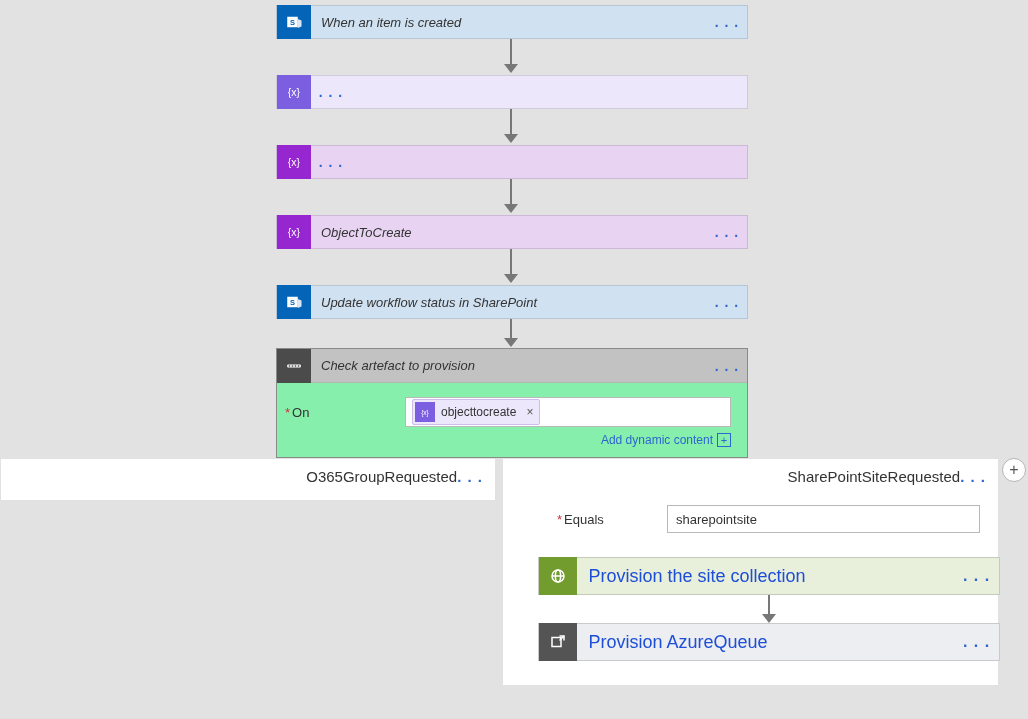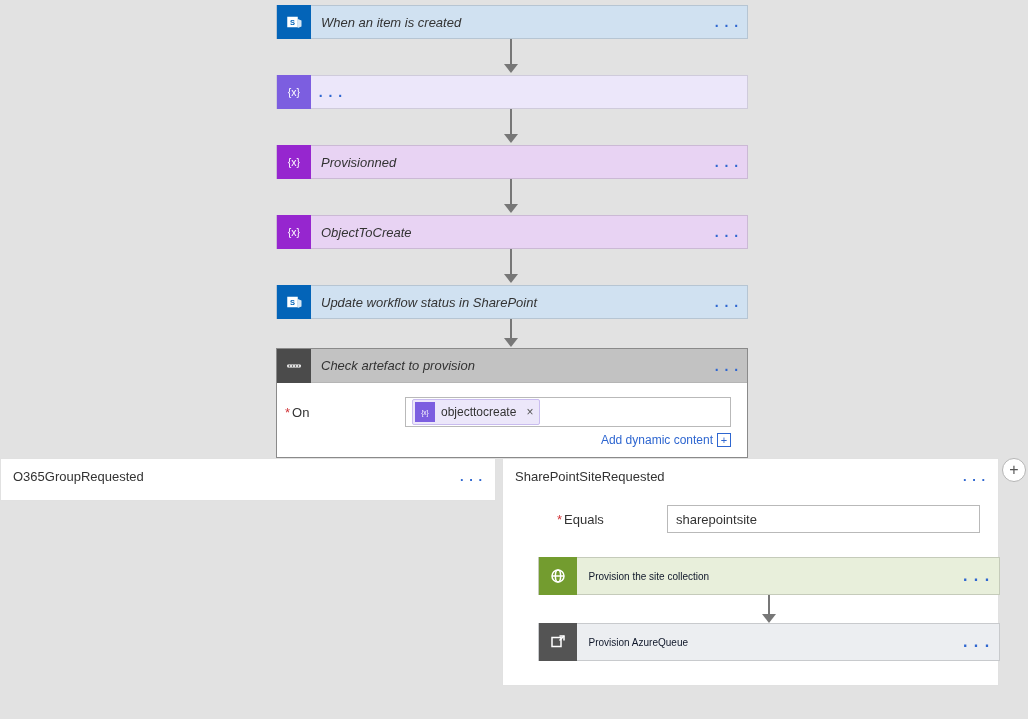--- a/index.html
+++ b/index.html
@@ -44,21 +44,21 @@
     position: absolute;
     width: 0;
     display: flex; flex-direction: column; align-items: center;
   }
   .arrow .shaft { width: 2px; background:#777; flex:1; }
   .arrow svg { display:block; }
 
   
   .switch-block {
     position:absolute; left:276px; top:348px; width:472px;
-    border:1px solid #8a8a8a; background:#ffffff;
+    border:1px solid #8a8a8a; background:#86efac;
   }
   .switch-block .card { position: static; width:100%; border:0; border-bottom:1px solid #b5b5b5; }
   .switch-body { padding:14px 16px 8px 8px; }
   .switch-row { display:flex; align-items:center; gap:10px; }
   .switch-row .lbl { width:110px; font-size:13px; color:#333; }
   .switch-row .lbl::before { content:"*"; color:#d13438; margin-right:2px; }
   .token-box {
     flex:1; border:1px solid #b9b9b9; height:30px;
     display:flex; align-items:center; padding:0 6px; gap:6px;
     background:#fff;
@@ -83,40 +83,40 @@
      width:14px;height:14px;border:1px solid #2e66d0;
      display:inline-flex;align-items:center;justify-content:center;
      font-size:11px;line-height:1;
   }
 
   
   .case {
     position:absolute; background:#fff; border:1px solid #e1e1e1;
   }
   .case-head{
-    display:flex; align-items:center; justify-content:space-between;
-    height:34px; padding:0 12px; font-size:13px; color:#333;
+    display:flex; align-items:center; justify-content:flex-end;
+    height:34px; padding:0 12px; font-size:15px; color:#333;
   }
   .case-head .menu{ color:#2e66d0; font-weight:bold; letter-spacing:1px; cursor:pointer;}
   .case-body{ padding:12px 18px 24px 18px;margin-left:36px; }
   .eq-row{ display:flex; align-items:center; }
   .eq-row .lbl{ width:110px; font-size:13px; color:#333;}
   .eq-row .lbl::before{ content:"*"; color:#d13438; margin-right:2px;}
   .eq-row input{
     flex:1; height:28px; border:1px solid #b9b9b9; padding:0 8px;
     font-size:13px; color:#333; outline:none;
   }
 
   .subflow{ display:flex; flex-direction:column; align-items:center; margin-top:24px; }
   .subcard{
     width:462px; height:38px; display:flex; align-items:center;
     border:1px solid rgba(0,0,0,0.15);
   }
   .subcard .badge{ width:38px;height:38px;display:flex;align-items:center;justify-content:center;color:#fff;}
-  .subcard .title{ flex:1; padding:0 12px; font-size:10px; color:#0f172a;}
+  .subcard .title{ flex:1; padding:0 12px; font-size:18px; color:#1d4ed8;}
   .subcard .menu{ width:44px;text-align:center;color:#2e66d0;font-weight:bold;letter-spacing:1px;cursor:pointer;}
 
   .sub-arrow{ height:28px; display:flex; flex-direction:column; align-items:center;}
   .sub-arrow .shaft{ width:2px;flex:1;background:#777;}
   
   .add-btn{
     position:absolute; width:24px;height:24px;border-radius:50%;
     background:#fff;border:1px solid #b5b5b5;
     display:flex;align-items:center;justify-content:center;
     font-size:16px;color:#555;cursor:pointer;
@@ -165,21 +165,20 @@
         <polygon points="0,0 14,0 7,9" fill="#777"></polygon>
       </svg>
   </div>
 
   <div class="card var-purple" style="left:276px; top:145px; width:472px;">
     <div class="badge">
       <svg viewBox="0 0 24 24">
           <text x="12" y="17" font-size="14" fill="#fff" text-anchor="middle">{x}</text>
         </svg>
     </div>
-    <div class="title">Provisionned</div>
     <div class="menu">. . .</div>
   </div>
 
   <div class="arrow" style="left:511px; top:179px; height:34px;">
     <div class="shaft"></div>
       <svg width="14" height="9">
         <polygon points="0,0 14,0 7,9" fill="#777"></polygon>
       </svg>
   </div>
 

